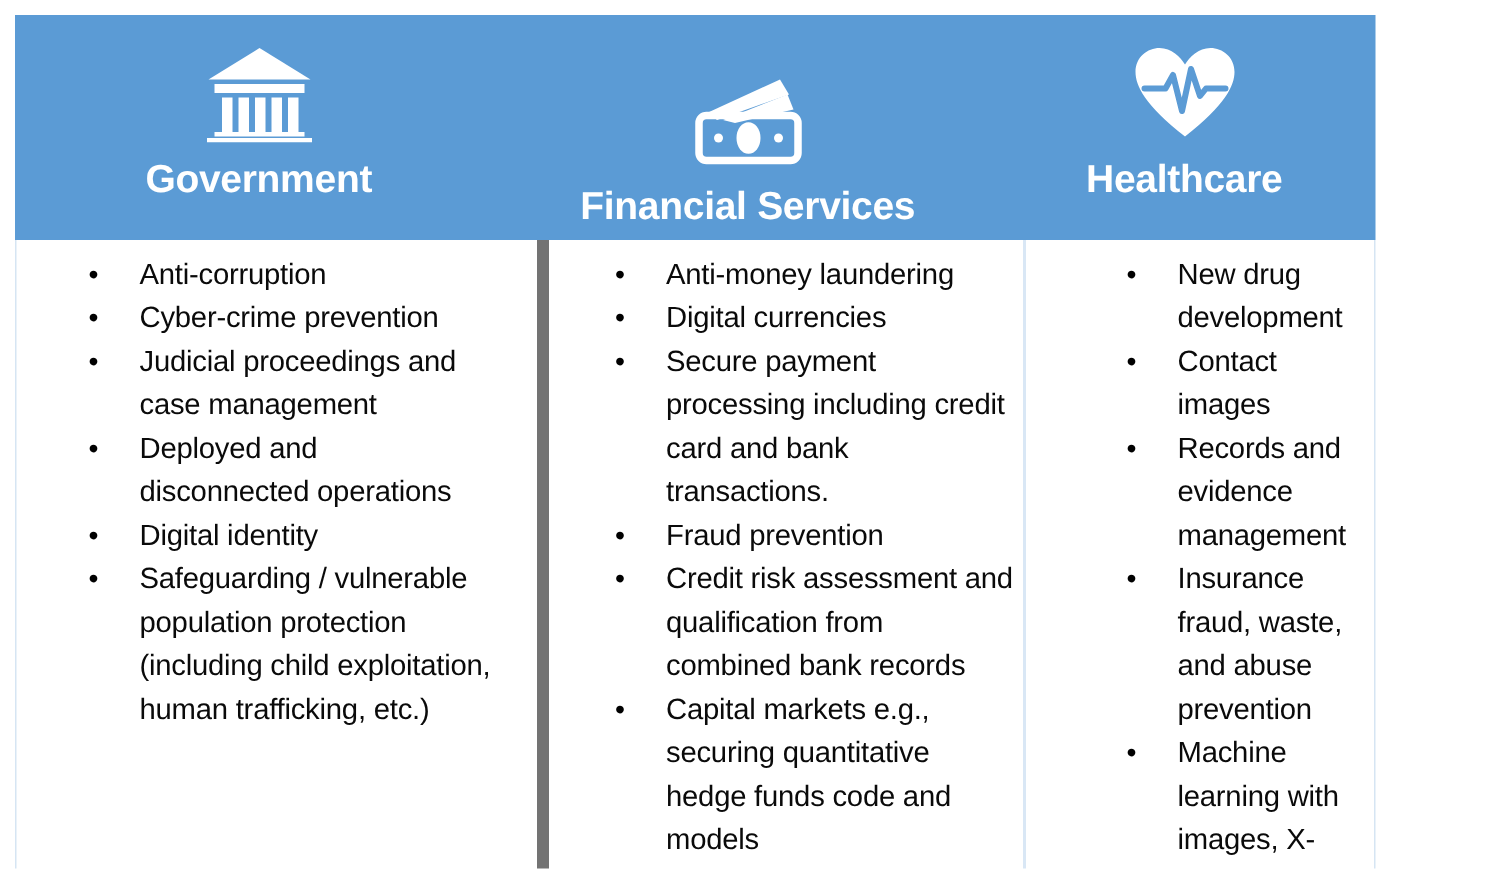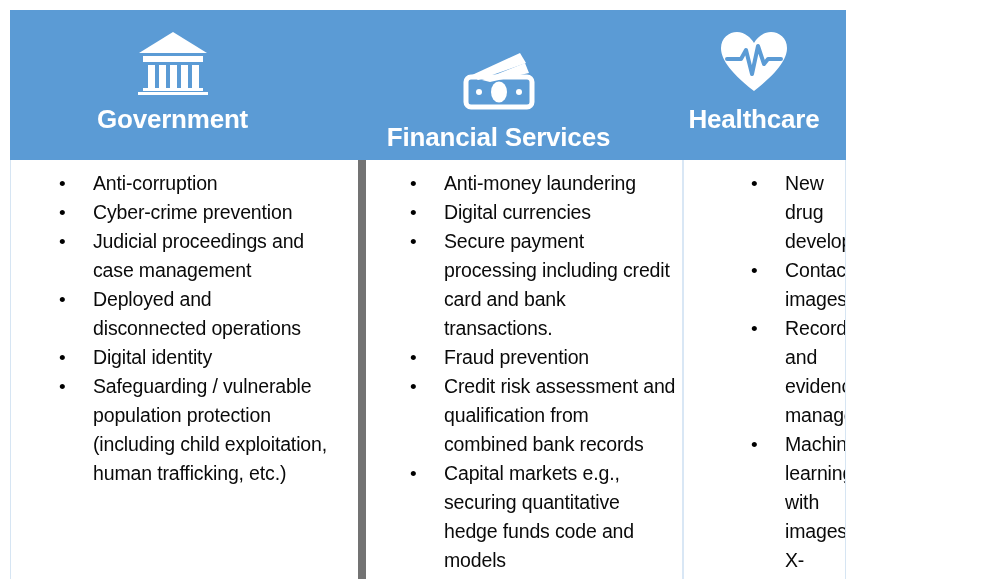--- a/index.html
+++ b/index.html
@@ -19,21 +19,21 @@
     width: 999px;
     height: 579px;
     background: #ffffff;
   }
 
   
   #table {
     position: absolute;
     left: 10px;
     top: 10px;
-    width: 836px;
+    width: 907px;
     height: 556px;
     display: flex;
     flex-direction: column;
   }
 
   
   .header-row {
     display: flex;
     height: 150px;
     background: #5B9BD5;
@@ -196,20 +196,21 @@
           <li>Credit risk assessment and qualification from combined bank records</li>
           <li>Capital markets e.g., securing quantitative hedge funds code and models</li>
         </ul>
       </div>
 
       <div class="body-cell col3">
         <ul class="bullets">
           <li>New drug development</li>
           <li>Contact images</li>
           <li>Records and evidence management</li>
+          <li>Insurance fraud, waste, and abuse prevention</li>
           <li>Machine learning with images, X-Rays, and MRIs</li>
         </ul>
       </div>
 
     </div>
 
   </div>
 </div>
 
 </body></html>

